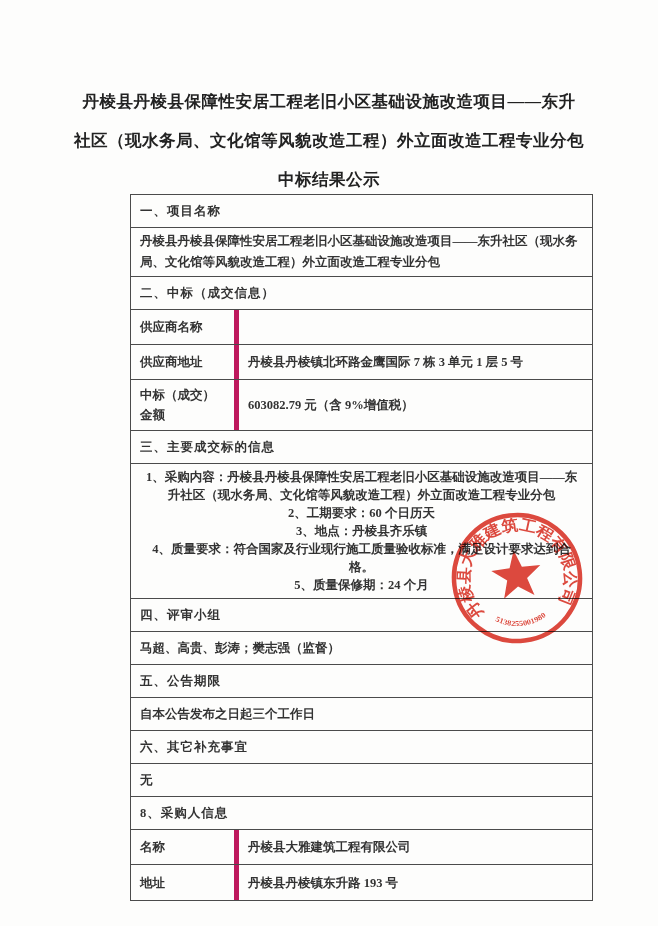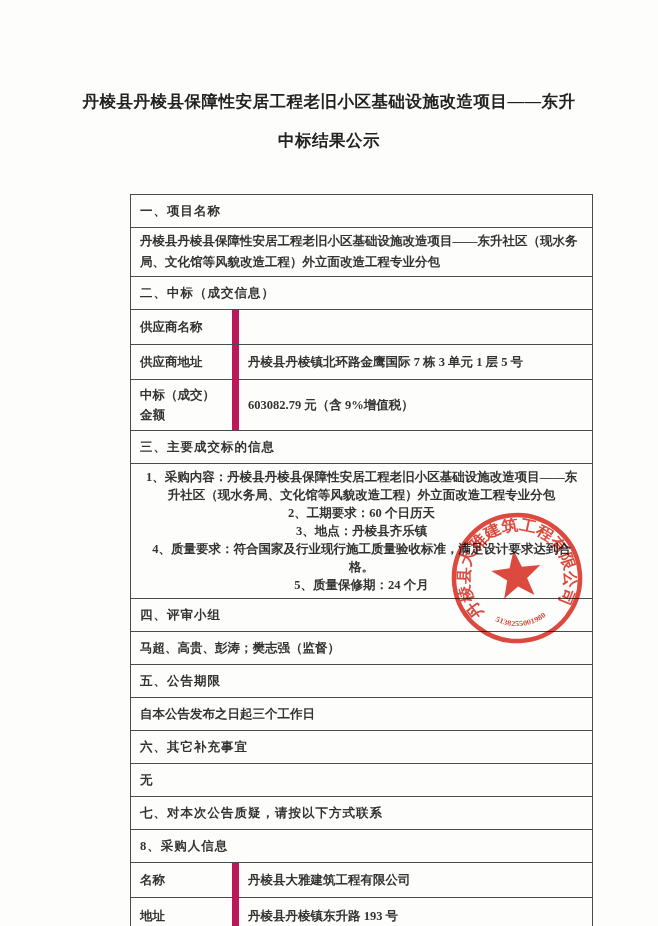--- a/index.html
+++ b/index.html
@@ -47,21 +47,21 @@
     line-height: 20px;
     display: flex;
     align-items: center;
     font-weight: bold;
   }
   .td.full { flex: 1; }
   .td.wrap { align-items: flex-start; display: block; }
   .td.label {
     width: 108px;
     flex: 0 0 108px;
-    border-right: 7px solid #be185d;
+    border-right: 5px solid #be185d;
   }
   .td.value { flex: 1; }
   .pair { min-height: 35px; }
   .list-row .line { line-height: 18px; text-align: center; }
   .section .td { letter-spacing: 1px; }
   .seal {
     position: absolute;
     left: 447px;
     top: 508px;
     width: 140px;
@@ -76,20 +76,21 @@
     font-weight: bold;
   }
 </style>
 </head>
 <body>
 
 <div class="page">
 
   <h1 class="title">
     <span class="title-line">丹棱县丹棱县保障性安居工程老旧小区基础设施改造项目——东升</span>
+    <span class="title-line">社区（现水务局、文化馆等风貌改造工程）外立面改造工程专业分包</span>
     <span class="title-line">中标结果公示</span>
   </h1>
 
   <div class="doc-table">
 
     <div class="tr section">
       <div class="td full">一、项目名称</div>
     </div>
 
     <div class="tr">
@@ -145,23 +146,20 @@
     </div>
 
     <div class="tr section">
       <div class="td full">六、其它补充事宜</div>
     </div>
 
     <div class="tr">
       <div class="td full">无</div>
     </div>
 
-    <div class="tr section">
-      <div class="td full">七、对本次公告质疑，请按以下方式联系</div>
-    </div>
 
     <div class="tr section">
       <div class="td full">8、采购人信息</div>
     </div>
 
     <div class="tr pair">
       <div class="td label">名称</div>
       <div class="td value">丹棱县大雅建筑工程有限公司</div>
     </div>
 

